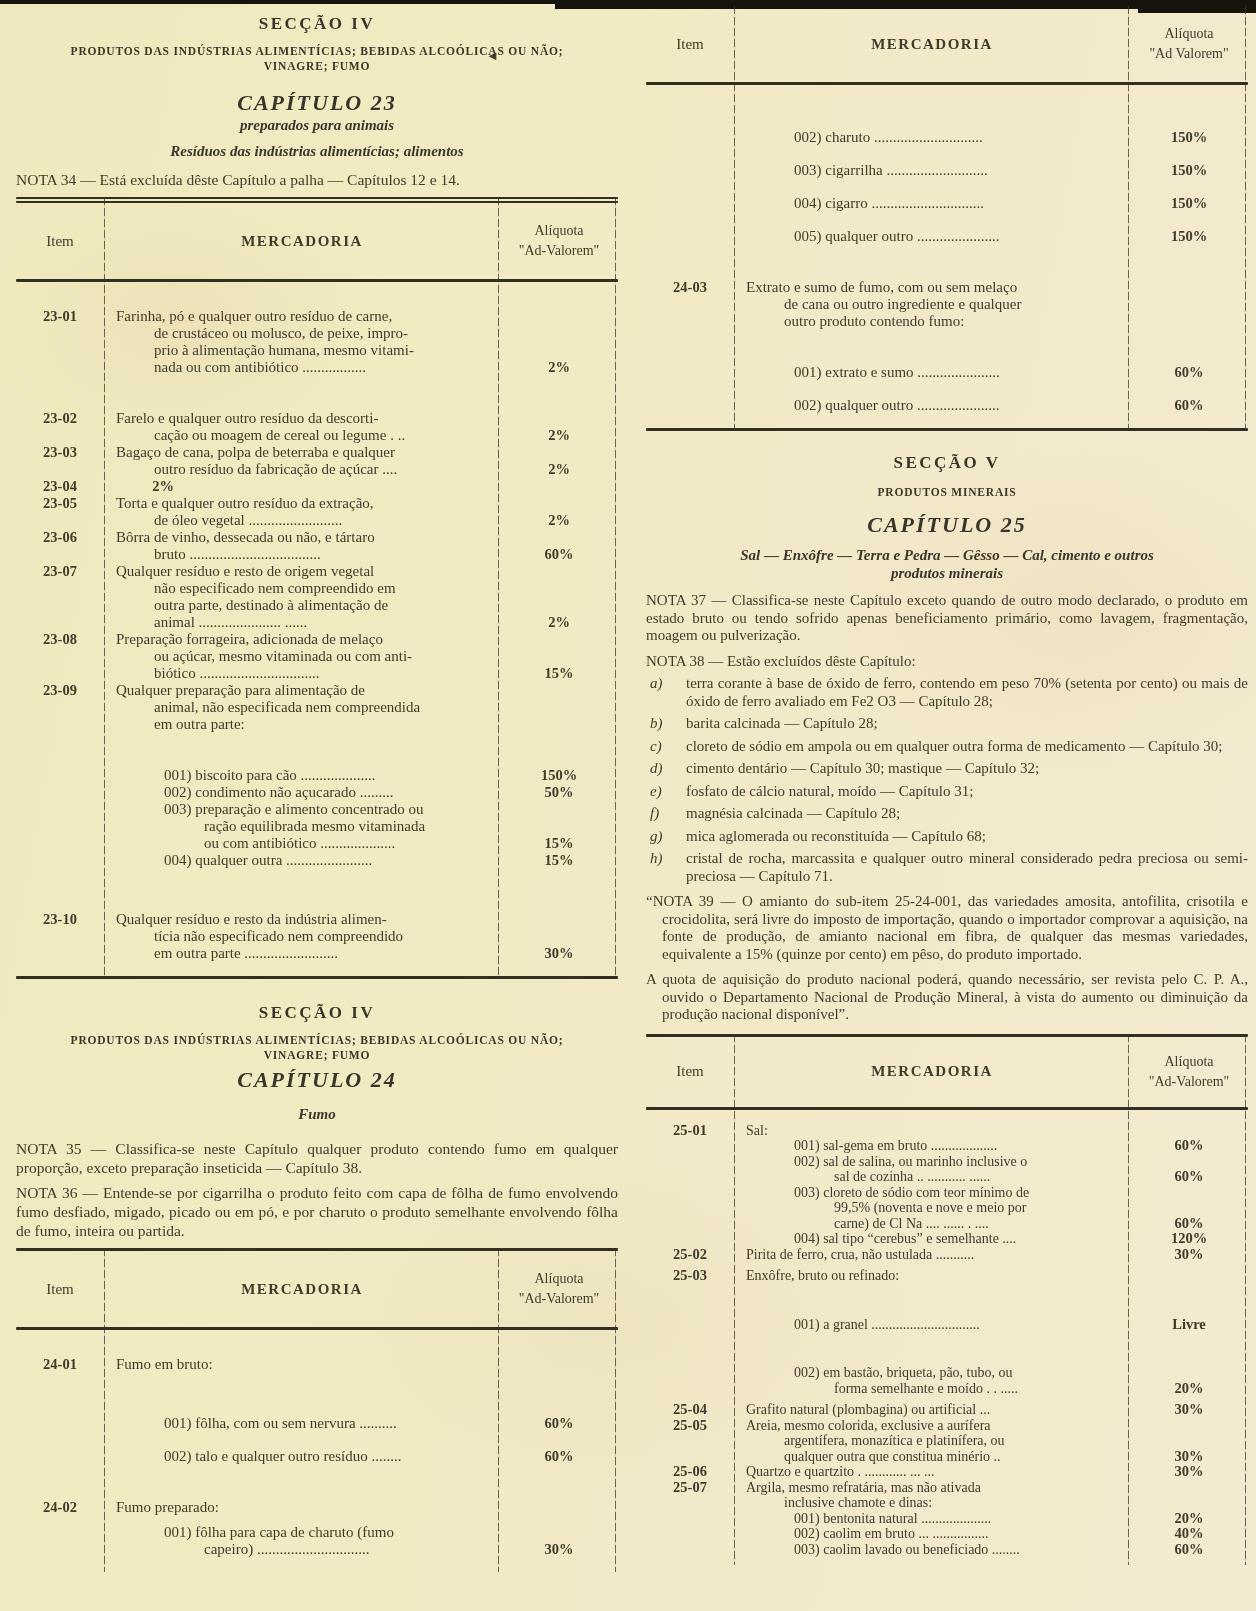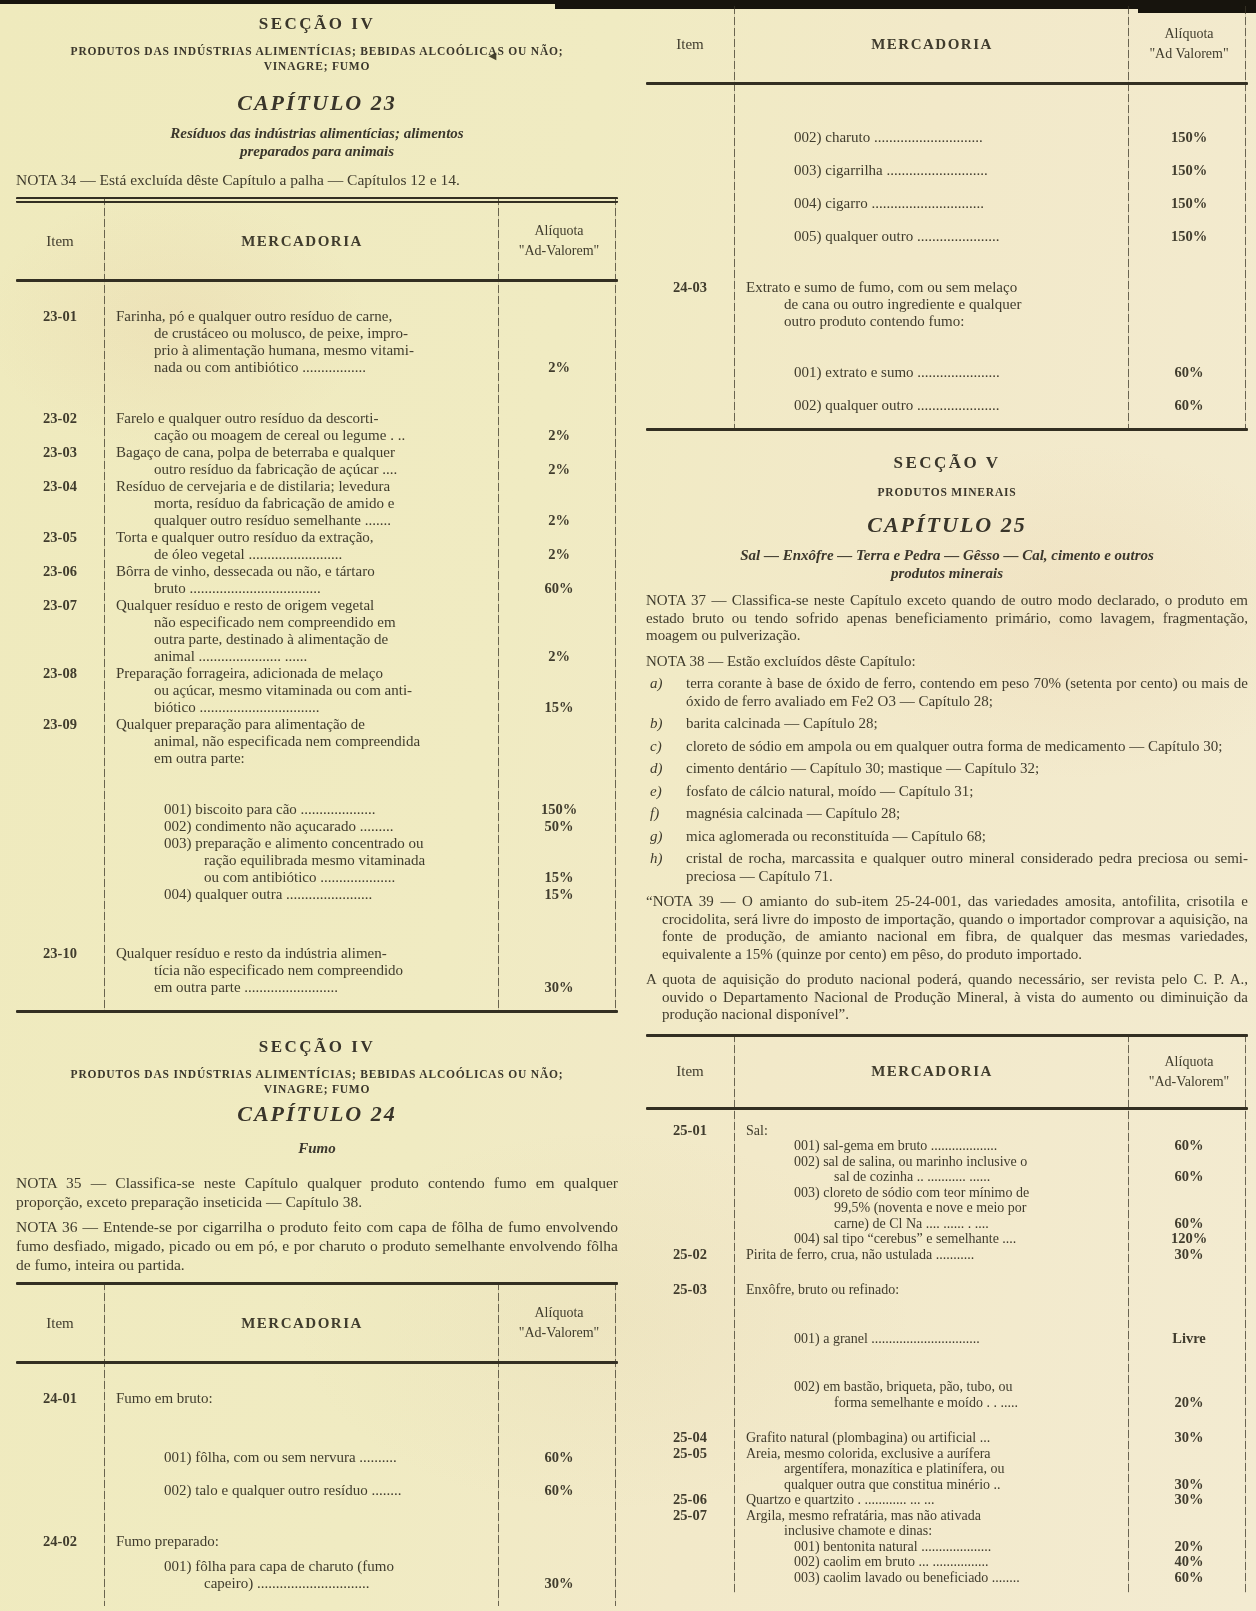--- a/index.html
+++ b/index.html
@@ -50,43 +50,43 @@
   .c-desc{flex:1;padding-left:12px;padding-right:4px;}
   .line.cont{padding-left:38px;}
   .sub .c-desc{padding-left:60px;}
   .sub .line.cont{padding-left:40px;}
   .c-val{width:118px;flex:none;display:flex;align-items:flex-end;justify-content:center;
          font-weight:600;font-size:14.5px;}
   .g1{margin-top:8px}.g2{margin-top:16px}.g3{margin-top:34px}.g4{margin-top:42px}
 
   .rows.tight{padding-top:8px;padding-bottom:8px;}
   .rows.tight .row{font-size:14px;line-height:15.5px;}
-  .rows.tight .g1{margin-top:5px}.rows.tight .g2{margin-top:20px}.rows.tight .g3{margin-top:33px}
+  .rows.tight .g1{margin-top:5px}.rows.tight .g2{margin-top:6px}.rows.tight .g3{margin-top:33px}
 
   .mt6{margin-top:6px}.mt8{margin-top:8px}.mt10{margin-top:10px}.mt12{margin-top:12px}
   .mt14{margin-top:14px}.mt16{margin-top:16px}.mt18{margin-top:4px}.mt22{margin-top:22px}
   .mt24{margin-top:24px}
 </style>
 </head>
 <body>
 
 <div class="page">
   <div class="topbar"></div>
   <div class="topbar2"></div>
   <div class="topbar3"></div>
   <div class="stray-arrow">◄</div>
 
   <div id="col-left" class="col">
 
     <div class="sec-title mt14">SECÇÃO IV</div>
     <div class="sec-sub mt10">PRODUTOS DAS INDÚSTRIAS ALIMENTÍCIAS; BEBIDAS ALCOÓLICAS OU NÃO;</div>
     <div class="sec-sub">VINAGRE; FUMO</div>
     <div class="chapter mt16">CAPÍTULO 23</div>
+    <div class="chapter-sub">preparados para animais</div>
     <div class="chapter-sub mt8">Resíduos das indústrias alimentícias; alimentos</div>
-    <div class="chapter-sub">preparados para animais</div>
     <div class="note mt10">NOTA 34 — Está excluída dêste Capítulo a palha — Capítulos 12 e 14.</div>
 
     <div class="tbl mt8">
       <div class="vl vl1"></div>
       <div class="vl vl2"></div>
       <div class="vl vl3"></div>
       <div class="rule dbl"></div>
       <div class="thead">
         <div class="th-item">Item</div>
         <div class="th-merc">MERCADORIA</div>
@@ -118,25 +118,20 @@
           <div class="row g0">
             <div class="c-item">23-03</div>
             <div class="c-desc">
               <div class="line">Bagaço de cana, polpa de beterraba e qualquer</div>
               <div class="line cont">outro resíduo da fabricação de açúcar ....</div>
             </div>
             <div class="c-val">2%</div>
           </div>
           <div class="row g0">
             <div class="c-item">23-04</div>
-            <div class="c-desc">
-              <div class="line">Resíduo de cervejaria e de distilaria; levedura</div>
-              <div class="line cont">morta, resíduo da fabricação de amido e</div>
-              <div class="line cont">qualquer outro resíduo semelhante .......</div>
-            </div>
             <div class="c-val">2%</div>
           </div>
           <div class="row g0">
             <div class="c-item">23-05</div>
             <div class="c-desc">
               <div class="line">Torta e qualquer outro resíduo da extração,</div>
               <div class="line cont">de óleo vegetal .........................</div>
             </div>
             <div class="c-val">2%</div>
           </div>

